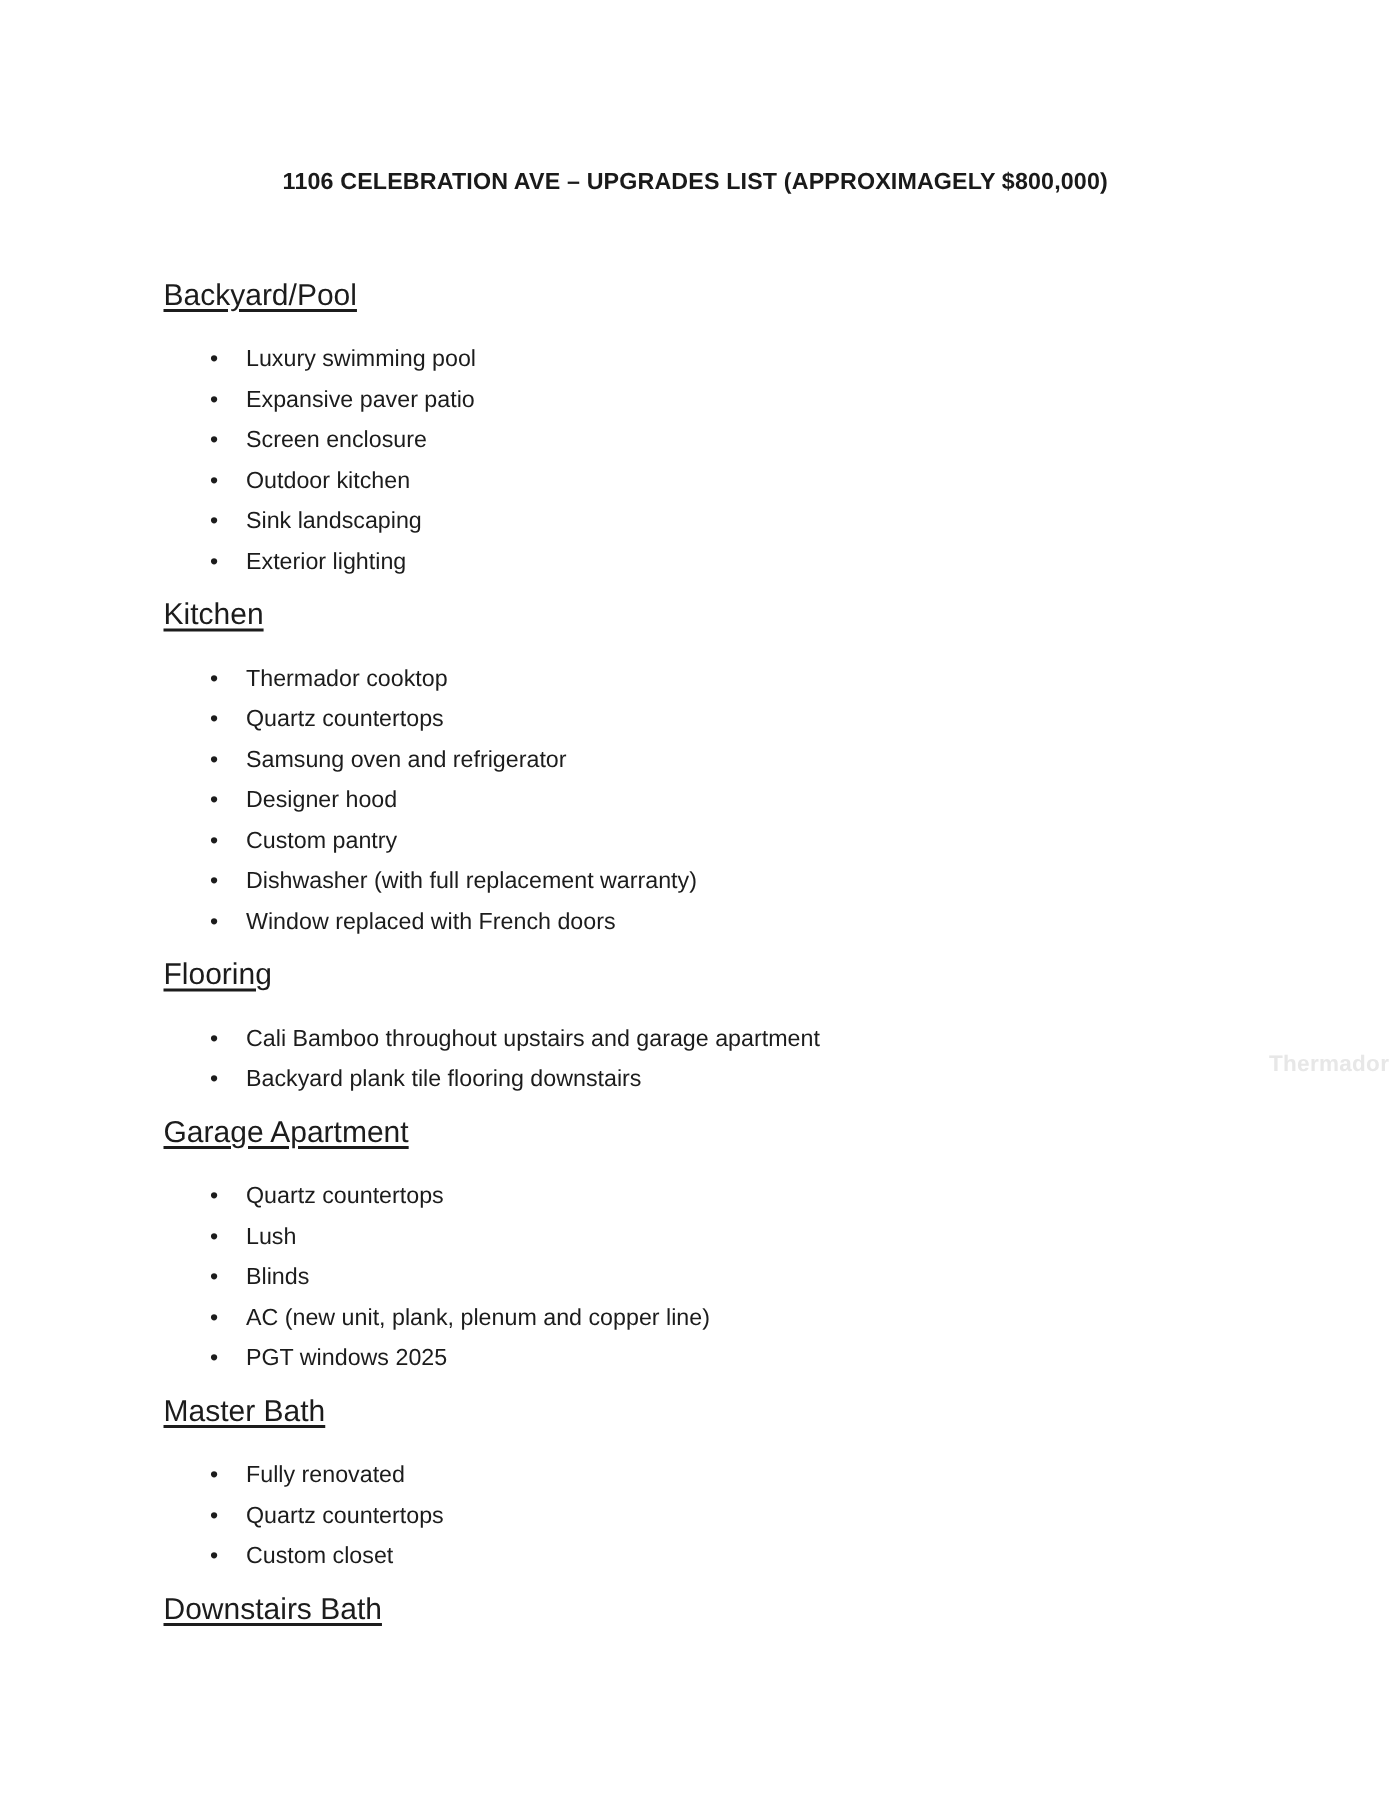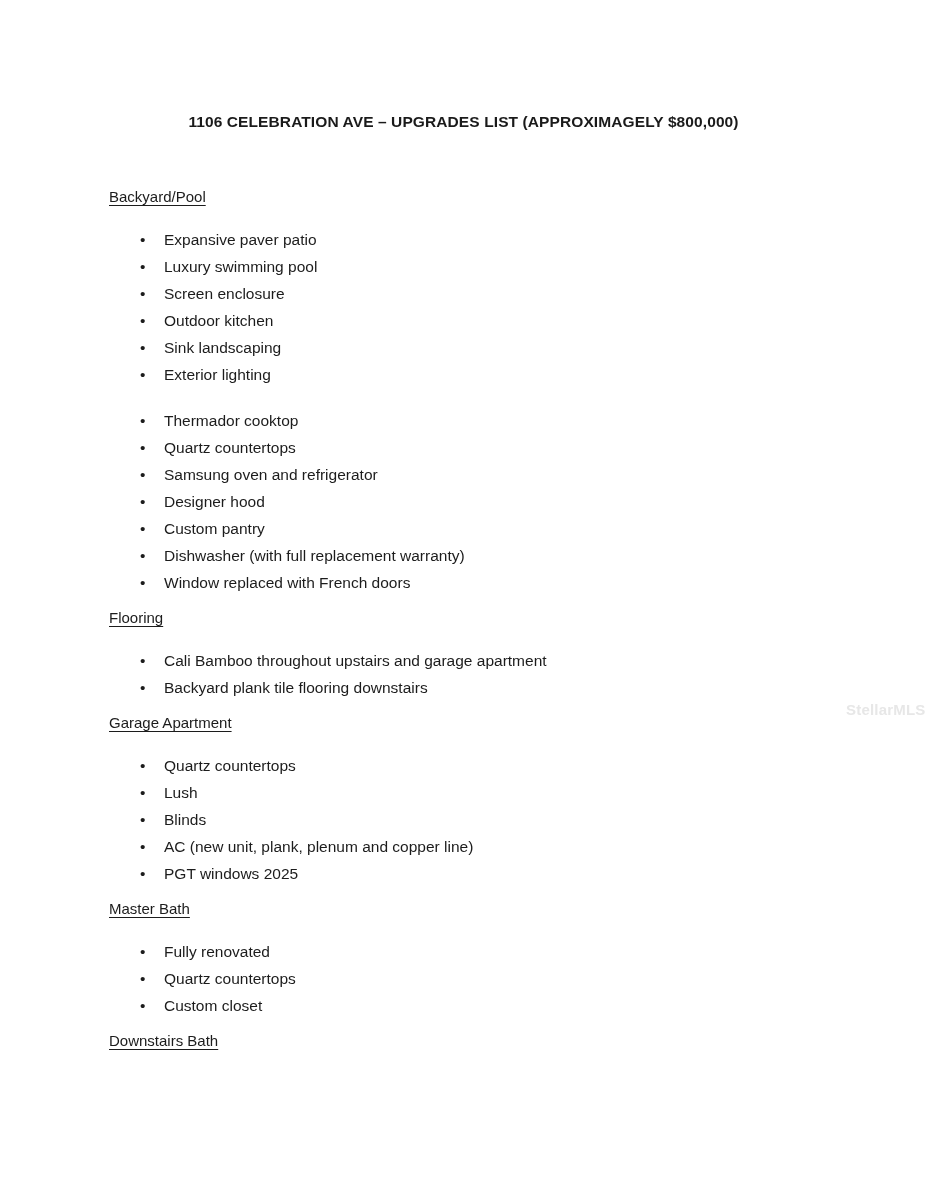--- a/index.html
+++ b/index.html
@@ -30,21 +30,21 @@
     line-height: 20px;
     color: #1a1a1a;
   }
 
   .sections {
     padding-left: 109px;
     padding-right: 80px;
   }
 
   .section-heading {
-    font-size: 15px;
+    font-size: 20px;
     font-weight: normal;
     line-height: 20px;
     text-decoration: underline;
     text-underline-offset: 3px;
     color: #1c1c1c;
   }
 
   .item-list {
     list-style: none;
     margin: 19px 0 12px 0;
@@ -84,29 +84,30 @@
 </head>
 <body>
 
 <div class="page">
   <h1 class="doc-title">1106 CELEBRATION AVE – UPGRADES LIST (APPROXIMAGELY $800,000)</h1>
 
   <div class="sections">
       <section class="upgrade-section">
         <h2 class="section-heading">Backyard/Pool</h2>
         <ul class="item-list">
+          <li class="item">Luxury swimming pool</li>
           <li class="item">Expansive paver patio</li>
-          <li class="item">Luxury swimming pool</li>
           <li class="item">Screen enclosure</li>
           <li class="item">Outdoor kitchen</li>
           <li class="item">Sink landscaping</li>
           <li class="item">Exterior lighting</li>
         </ul>
       </section>
       <section class="upgrade-section">
+        <h2 class="section-heading">Kitchen</h2>
         <ul class="item-list">
           <li class="item">Thermador cooktop</li>
           <li class="item">Quartz countertops</li>
           <li class="item">Samsung oven and refrigerator</li>
           <li class="item">Designer hood</li>
           <li class="item">Custom pantry</li>
           <li class="item">Dishwasher (with full replacement warranty)</li>
           <li class="item">Window replaced with French doors</li>
         </ul>
       </section>
@@ -133,14 +134,14 @@
           <li class="item">Fully renovated</li>
           <li class="item">Quartz countertops</li>
           <li class="item">Custom closet</li>
         </ul>
       </section>
       <section class="upgrade-section">
         <h2 class="section-heading">Downstairs Bath</h2>
       </section>
     </div>
 
-  <div class="watermark">StellarMLS</div>
+  <div class="watermark">Thermador</div>
 </div>
 
 </body></html>

